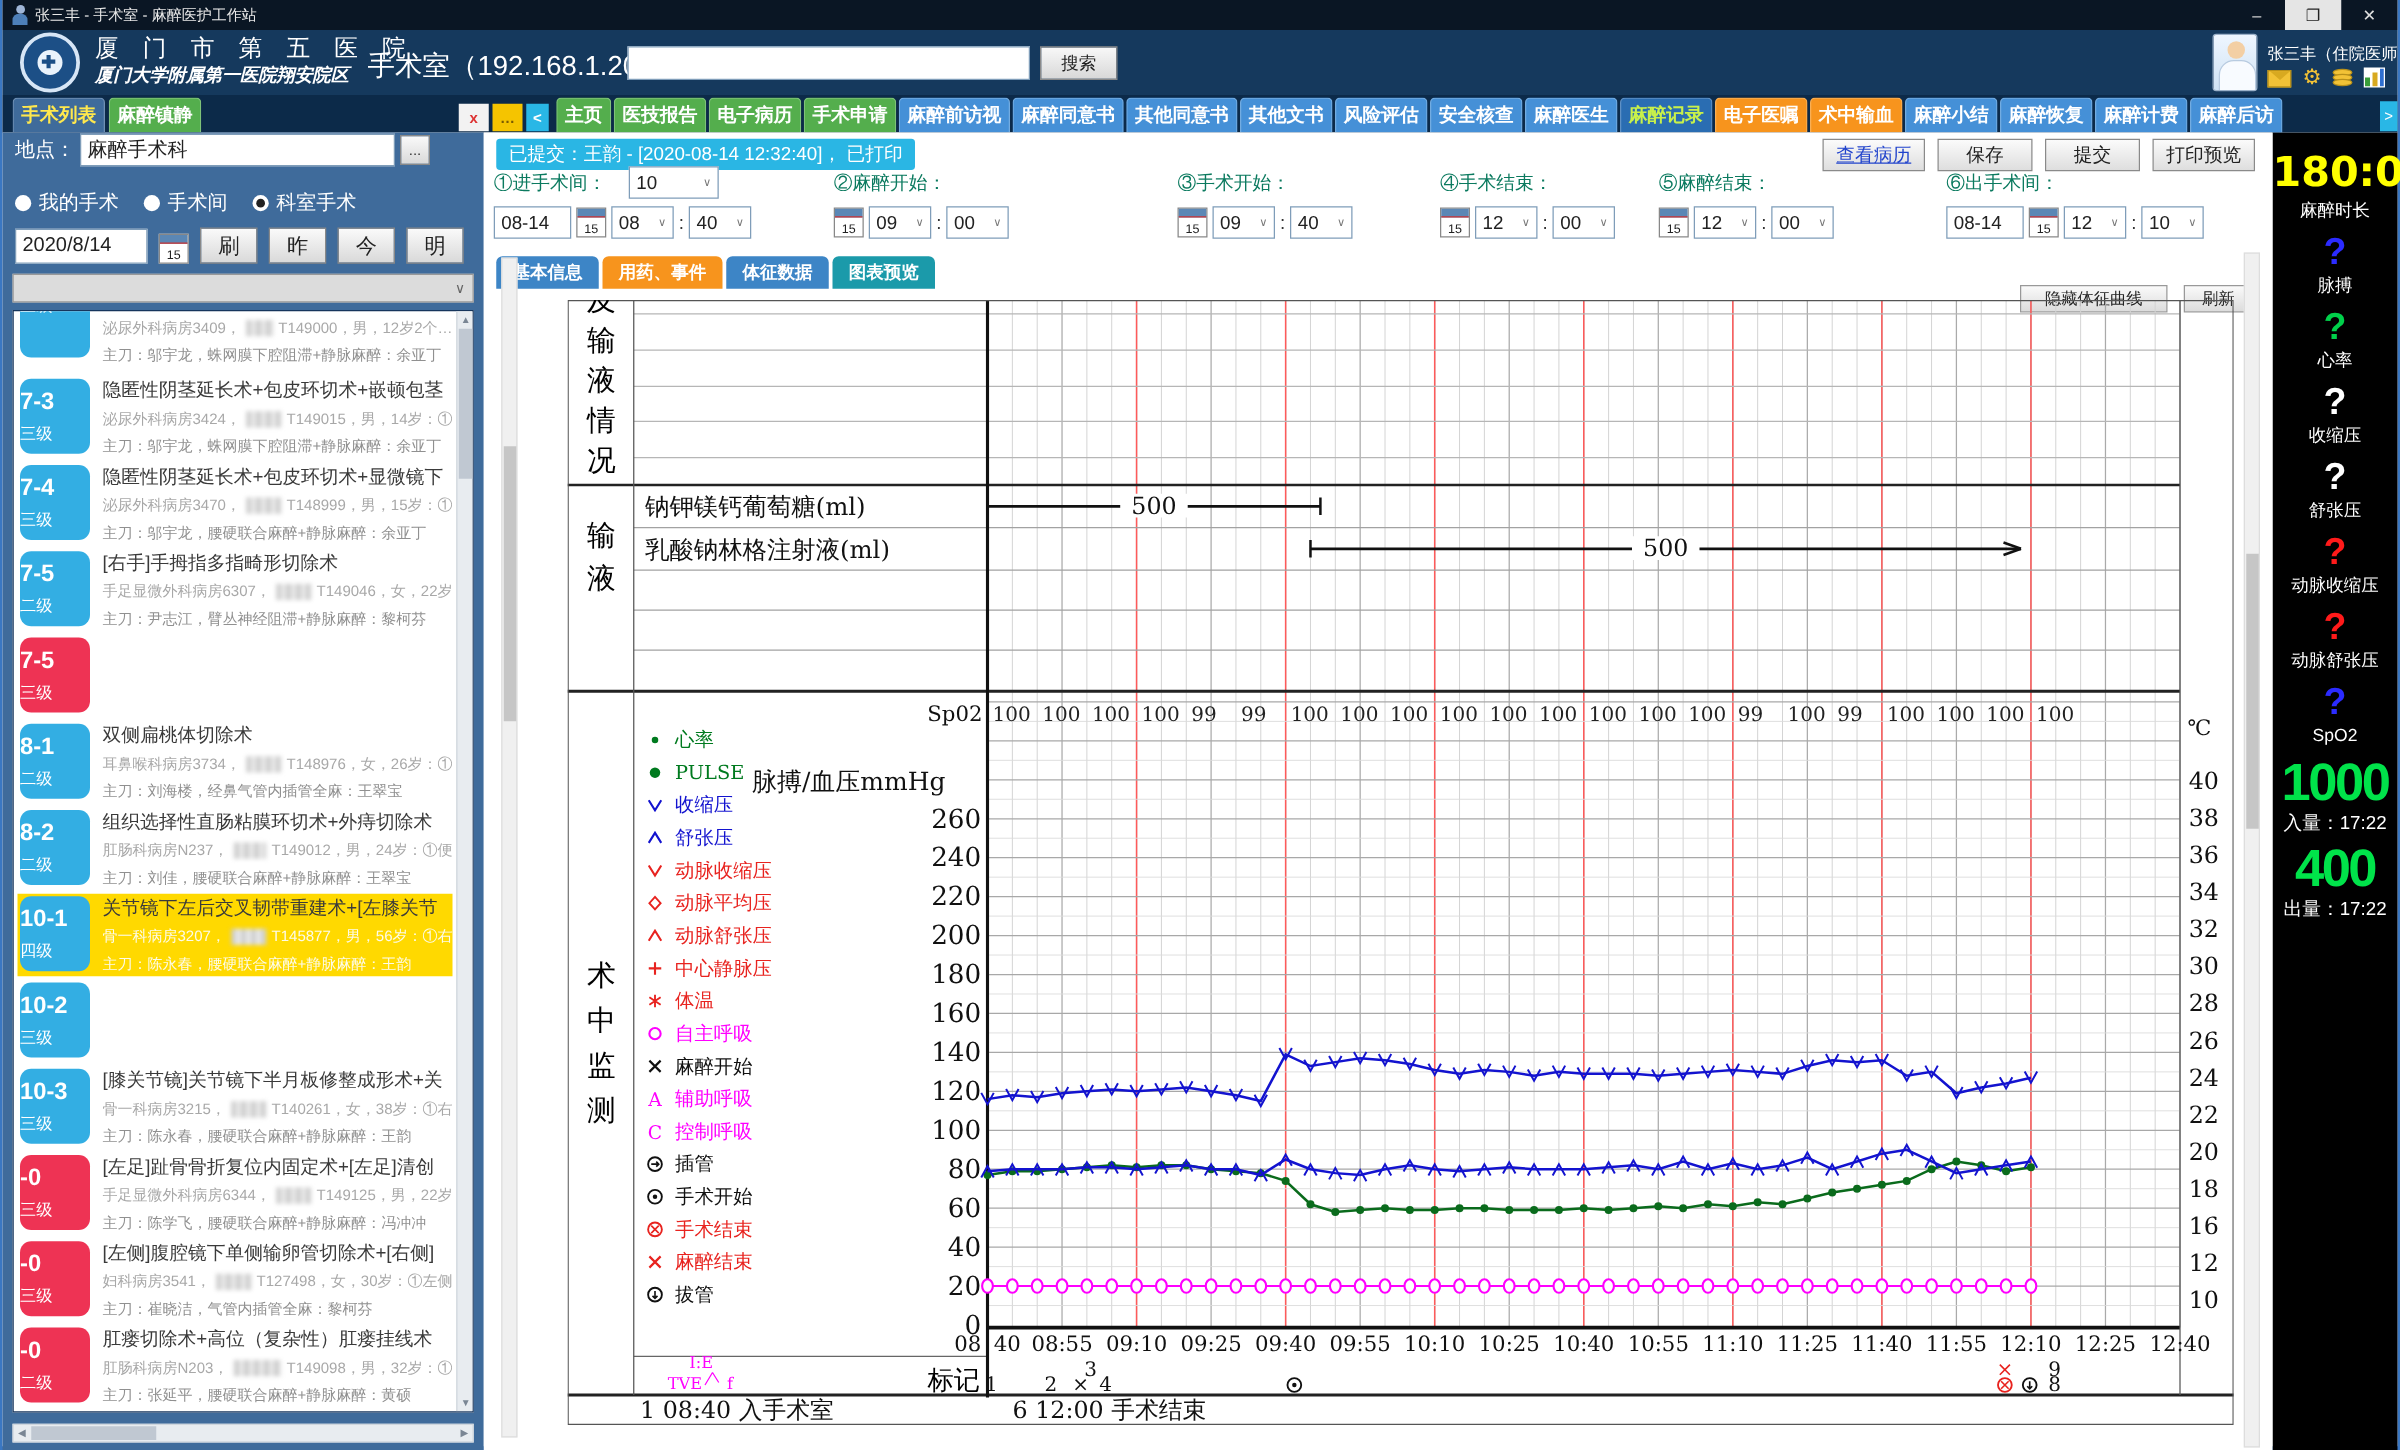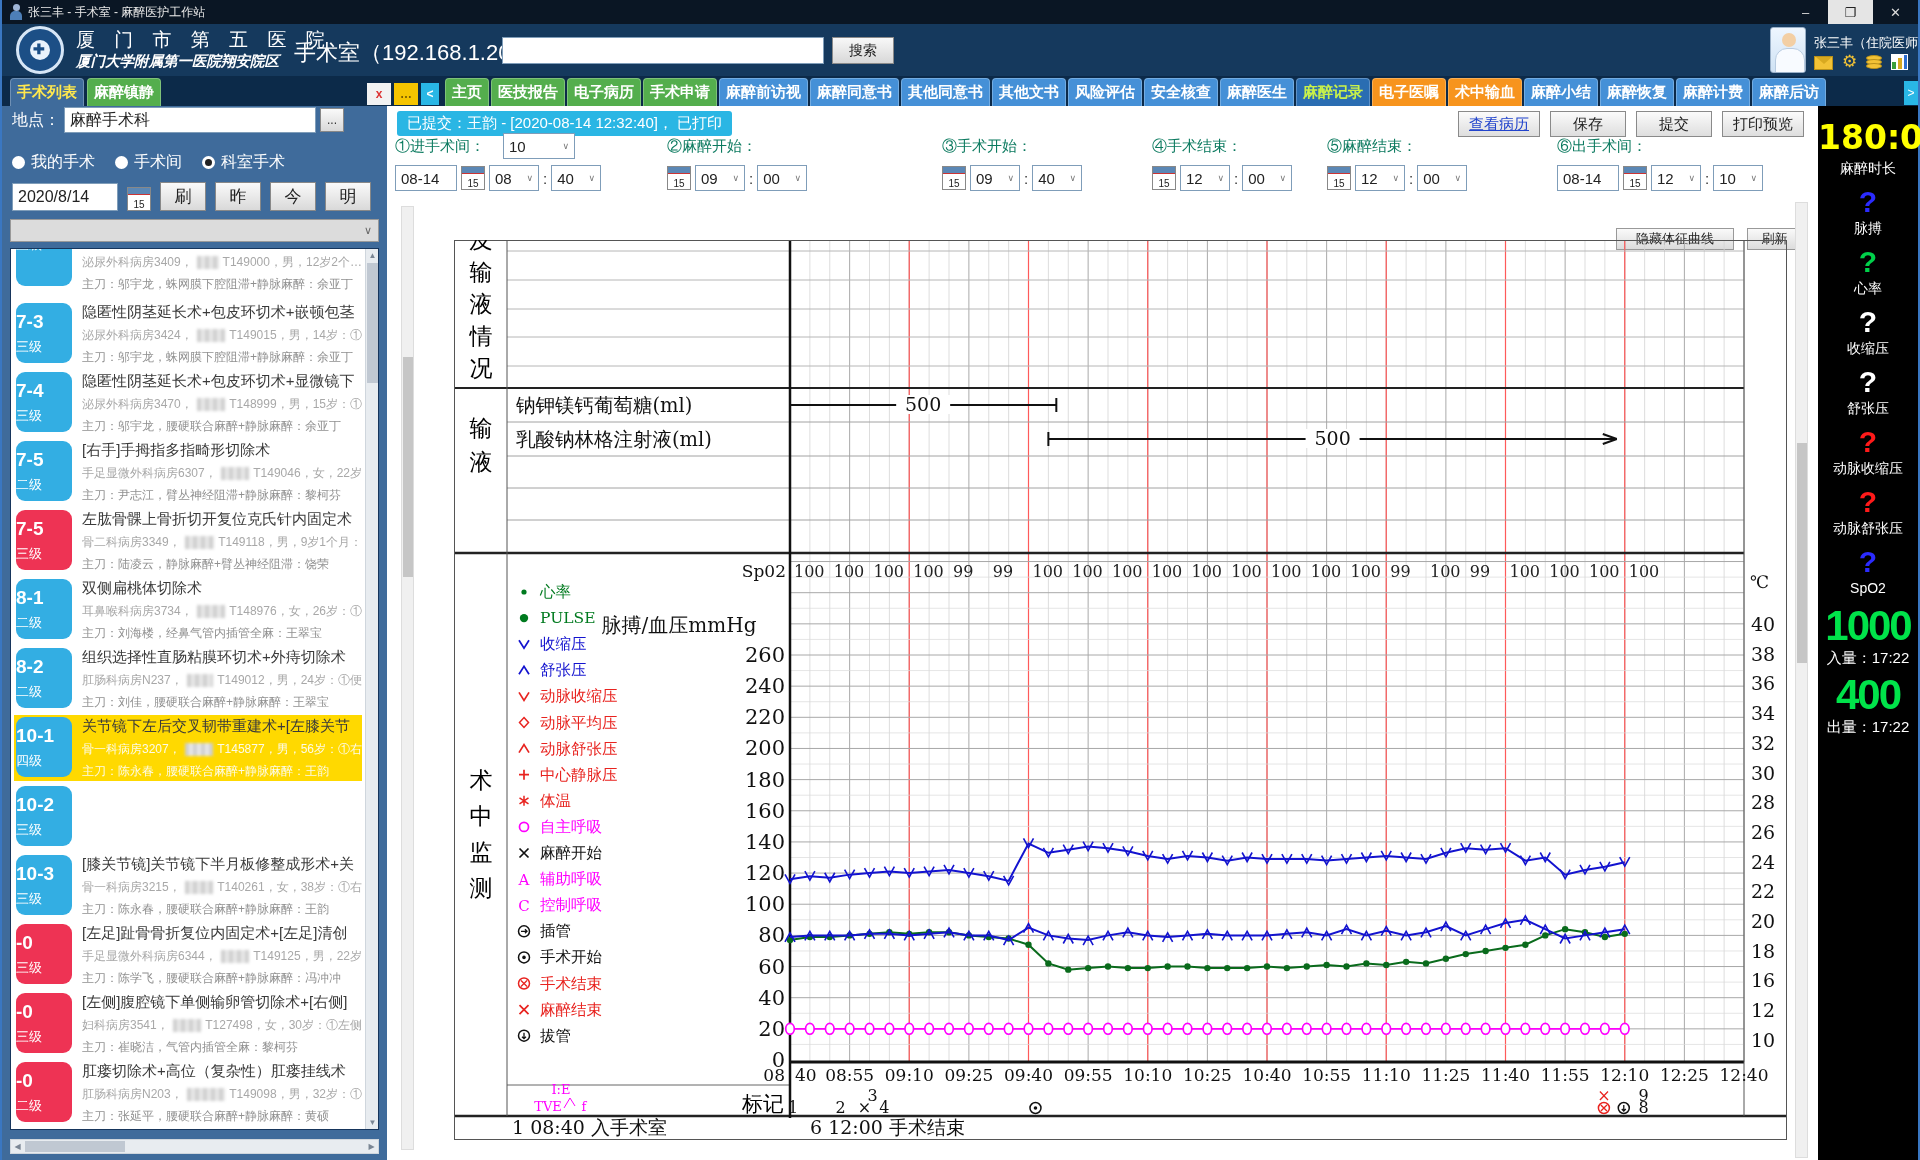--- a/index.html
+++ b/index.html
@@ -307,29 +307,20 @@
                   <span>T149046，女，22岁</span>
                 </div>
                 <div class="s-l3">主刀：尹志江，臂丛神经阻滞+静脉麻醉：黎柯芬</div>
               </div>
             </div>
             <div class="s-item">
               <div class="badge red">
                 <div class="b-num">7-5</div>
                 <div class="b-lv">三级</div>
               </div>
-              <div class="s-body">
-                <div class="s-title">左肱骨髁上骨折切开复位克氏针内固定术</div>
-                <div class="s-l2">
-                  <span>骨二科病房3349，</span>
-                  <span class="blur"></span>
-                  <span>T149118，男，9岁1个月：</span>
-                </div>
-                <div class="s-l3">主刀：陆凌云，静脉麻醉+臂丛神经阻滞：饶荣</div>
-              </div>
             </div>
             <div class="s-item">
               <div class="badge blue">
                 <div class="b-num">8-1</div>
                 <div class="b-lv">二级</div>
               </div>
               <div class="s-body">
                 <div class="s-title">双侧扁桃体切除术</div>
                 <div class="s-l2">
                   <span>耳鼻喉科病房3734，</span>
@@ -508,20 +499,26 @@
           <div class="fgroup" style="left: 1170px; position: absolute;">
             <div class="flabel">⑥出手术间：</div>
             <div class="fctls">
               <div class="fin fdate">08-14</div>
               <div class="cal"><i></i>15</div>
               <div class="fin fsel">12<span class="arr">∨</span></div>
               <div class="colon">:</div>
               <div class="fin fsel">10<span class="arr">∨</span></div>
             </div>
           </div>
+        </div>
+      <div class="subtabs" id="subtabs">
+          <div class="stab" style="background: rgb(61, 133, 198);">基本信息</div>
+          <div class="stab" style="background: rgb(247, 148, 29);">用药、事件</div>
+          <div class="stab" style="background: rgb(61, 133, 198);">体征数据</div>
+          <div class="stab" style="background: rgb(27, 154, 170);">图表预览</div>
         </div>
       <div id="chart-btns">
           <div class="cbtn" style="left: 1229px; top: 122px; width: 118px;">隐藏体征曲线</div>
           <div class="cbtn" style="left: 1360px; top: 122px; width: 55px;">刷新</div>
         </div>
       <svg id="chart-svg" width="1333" height="900">
           <line x1="336" y1="0" x2="336" y2="822" stroke="#aaaaaa" stroke-width="1"></line>
           <line x1="355.875" y1="0" x2="355.875" y2="822" stroke="#d4d4d4" stroke-width="0.8"></line>
           <line x1="375.75" y1="0" x2="375.75" y2="822" stroke="#d4d4d4" stroke-width="0.8"></line>
           <line x1="395.625" y1="0" x2="395.625" y2="822" stroke="#aaaaaa" stroke-width="1"></line>

